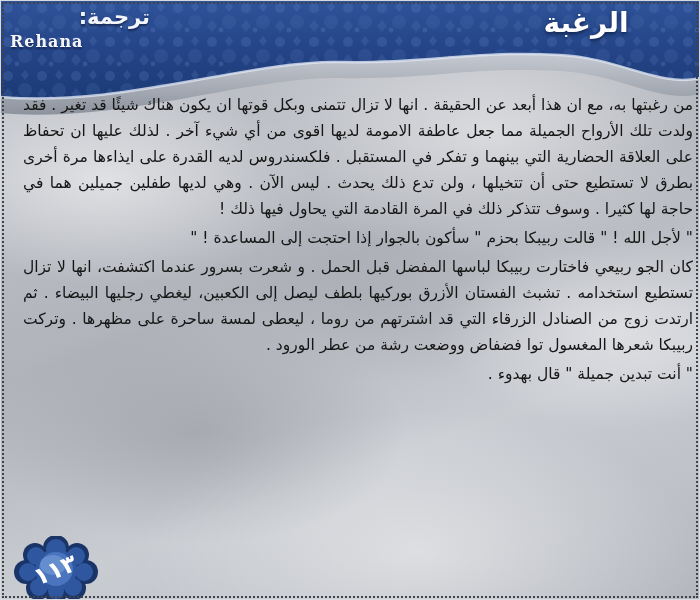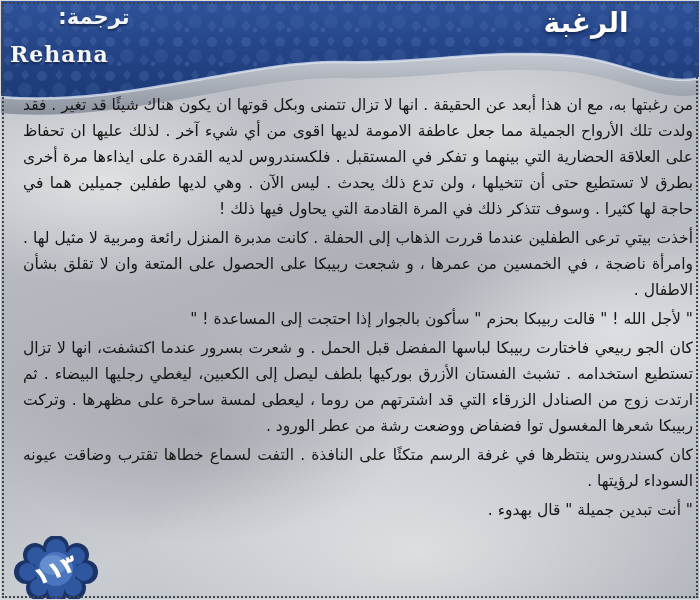--- a/index.html
+++ b/index.html
@@ -25,23 +25,23 @@
     direction:rtl; text-align:center; color:#fff;
     font-weight:bold; text-shadow:0 2px 3px rgba(10,20,50,.55), 0 0 6px rgba(20,40,90,.4);
   }
   .title-line1 { font-size:28px; line-height:30px; }
   .title-line2 { font-size:24px; line-height:28px; }
 
   .translator-block {
     position:absolute; top:5px; left:10px; width:140px; z-index:3;
     color:#f4f6fa; text-shadow:0 2px 2px rgba(10,20,50,.6);
   }
-  .translator-label { direction:rtl; font-size:21px; font-weight:bold; text-align:center; padding-left:28px; }
-  .translator-name  { font-family:"DejaVu Serif", serif; font-weight:bold; font-size:22px;
-                      letter-spacing:1px; text-align:left; margin-top:12px; }
+  .translator-label { direction:rtl; font-size:21px; font-weight:bold; text-align:right; padding-left:28px; }
+  .translator-name  { font-family:"DejaVu Serif", serif; font-weight:bold; font-size:16px;
+                      letter-spacing:1px; text-align:left; margin-top:3px; }
 
   .content {
     position:absolute; top:92px; left:7px; right:7px; z-index:2;
     direction:rtl; text-align:justify; text-justify:inter-word;
     font-size:15.5px; line-height:26px; color:#161616;
   }
   .content p { margin:0 0 3px 16px; }
 
   .medallion { position:absolute; left:8px; bottom:0; z-index:4; }
 
@@ -93,24 +93,22 @@
     <div class="title-line1">الرغبة</div>
   </div>
 
   <div class="translator-block">
     <div class="translator-label">ترجمة:</div>
     <div class="translator-name">Rehana</div>
   </div>
 
   <div class="content">
       <p>من رغبتها به، مع ان هذا أبعد عن الحقيقة . انها لا تزال تتمنى وبكل قوتها ان يكون هناك شيئًا قد تغير . فقد ولدت تلك الأرواح الجميلة مما جعل عاطفة الامومة لديها اقوى من أي شيء آخر .  لذلك عليها ان تحفاظ على العلاقة الحضارية التي بينهما و تفكر في المستقبل .  فلكسندروس لديه القدرة على ايذاءها مرة أخرى بطرق لا تستطيع حتى أن تتخيلها ، ولن تدع ذلك يحدث . ليس الآن . وهي لديها طفلين جميلين هما في حاجة لها كثيرا . وسوف تتذكر ذلك في المرة القادمة التي يحاول فيها ذلك !</p>
-      <p>أخذت بيتي ترعى الطفلين عندما قررت الذهاب إلى الحفلة . كانت مدبرة المنزل رائعة ومربية لا مثيل لها . وامرأة ناضجة ،  في الخمسين من عمرها ، و شجعت ربيبكا على الحصول على المتعة وان لا تقلق بشأن الاطفال .</p>
       <p>" لأجل الله ! " قالت ربيبكا بحزم " سأكون بالجوار إذا احتجت إلى المساعدة ! "</p>
       <p>كان الجو ربيعي فاختارت ربيبكا لباسها المفضل قبل الحمل . و شعرت بسرور عندما اكتشفت، انها لا تزال تستطيع استخدامه .  تشبث الفستان الأزرق بوركيها بلطف ليصل إلى الكعبين، ليغطي رجليها البيضاء  . ثم ارتدت زوج من الصنادل الزرقاء التي قد اشترتهم من روما ، ليعطى لمسة ساحرة على مظهرها .  وتركت ربيبكا شعرها المغسول توا فضفاض ووضعت رشة  من عطر الورود .</p>
-      <p>كان كسندروس ينتظرها في غرفة الرسم متكئًا على النافذة . التفت لسماع خطاها تقترب وضاقت عيونه السوداء لرؤيتها .</p>
       <p>" أنت تبدين جميلة " قال بهدوء .</p>
     </div>
 
   <svg class="medallion" width="96" height="64" viewBox="0 0 96 64">
     <g fill="#1a3468">
       <circle cx="48" cy="12" r="13"></circle>
       <circle cx="27" cy="19" r="12"></circle>
       <circle cx="69" cy="19" r="12"></circle>
       <circle cx="18" cy="36" r="12"></circle>
       <circle cx="78" cy="36" r="12"></circle>

